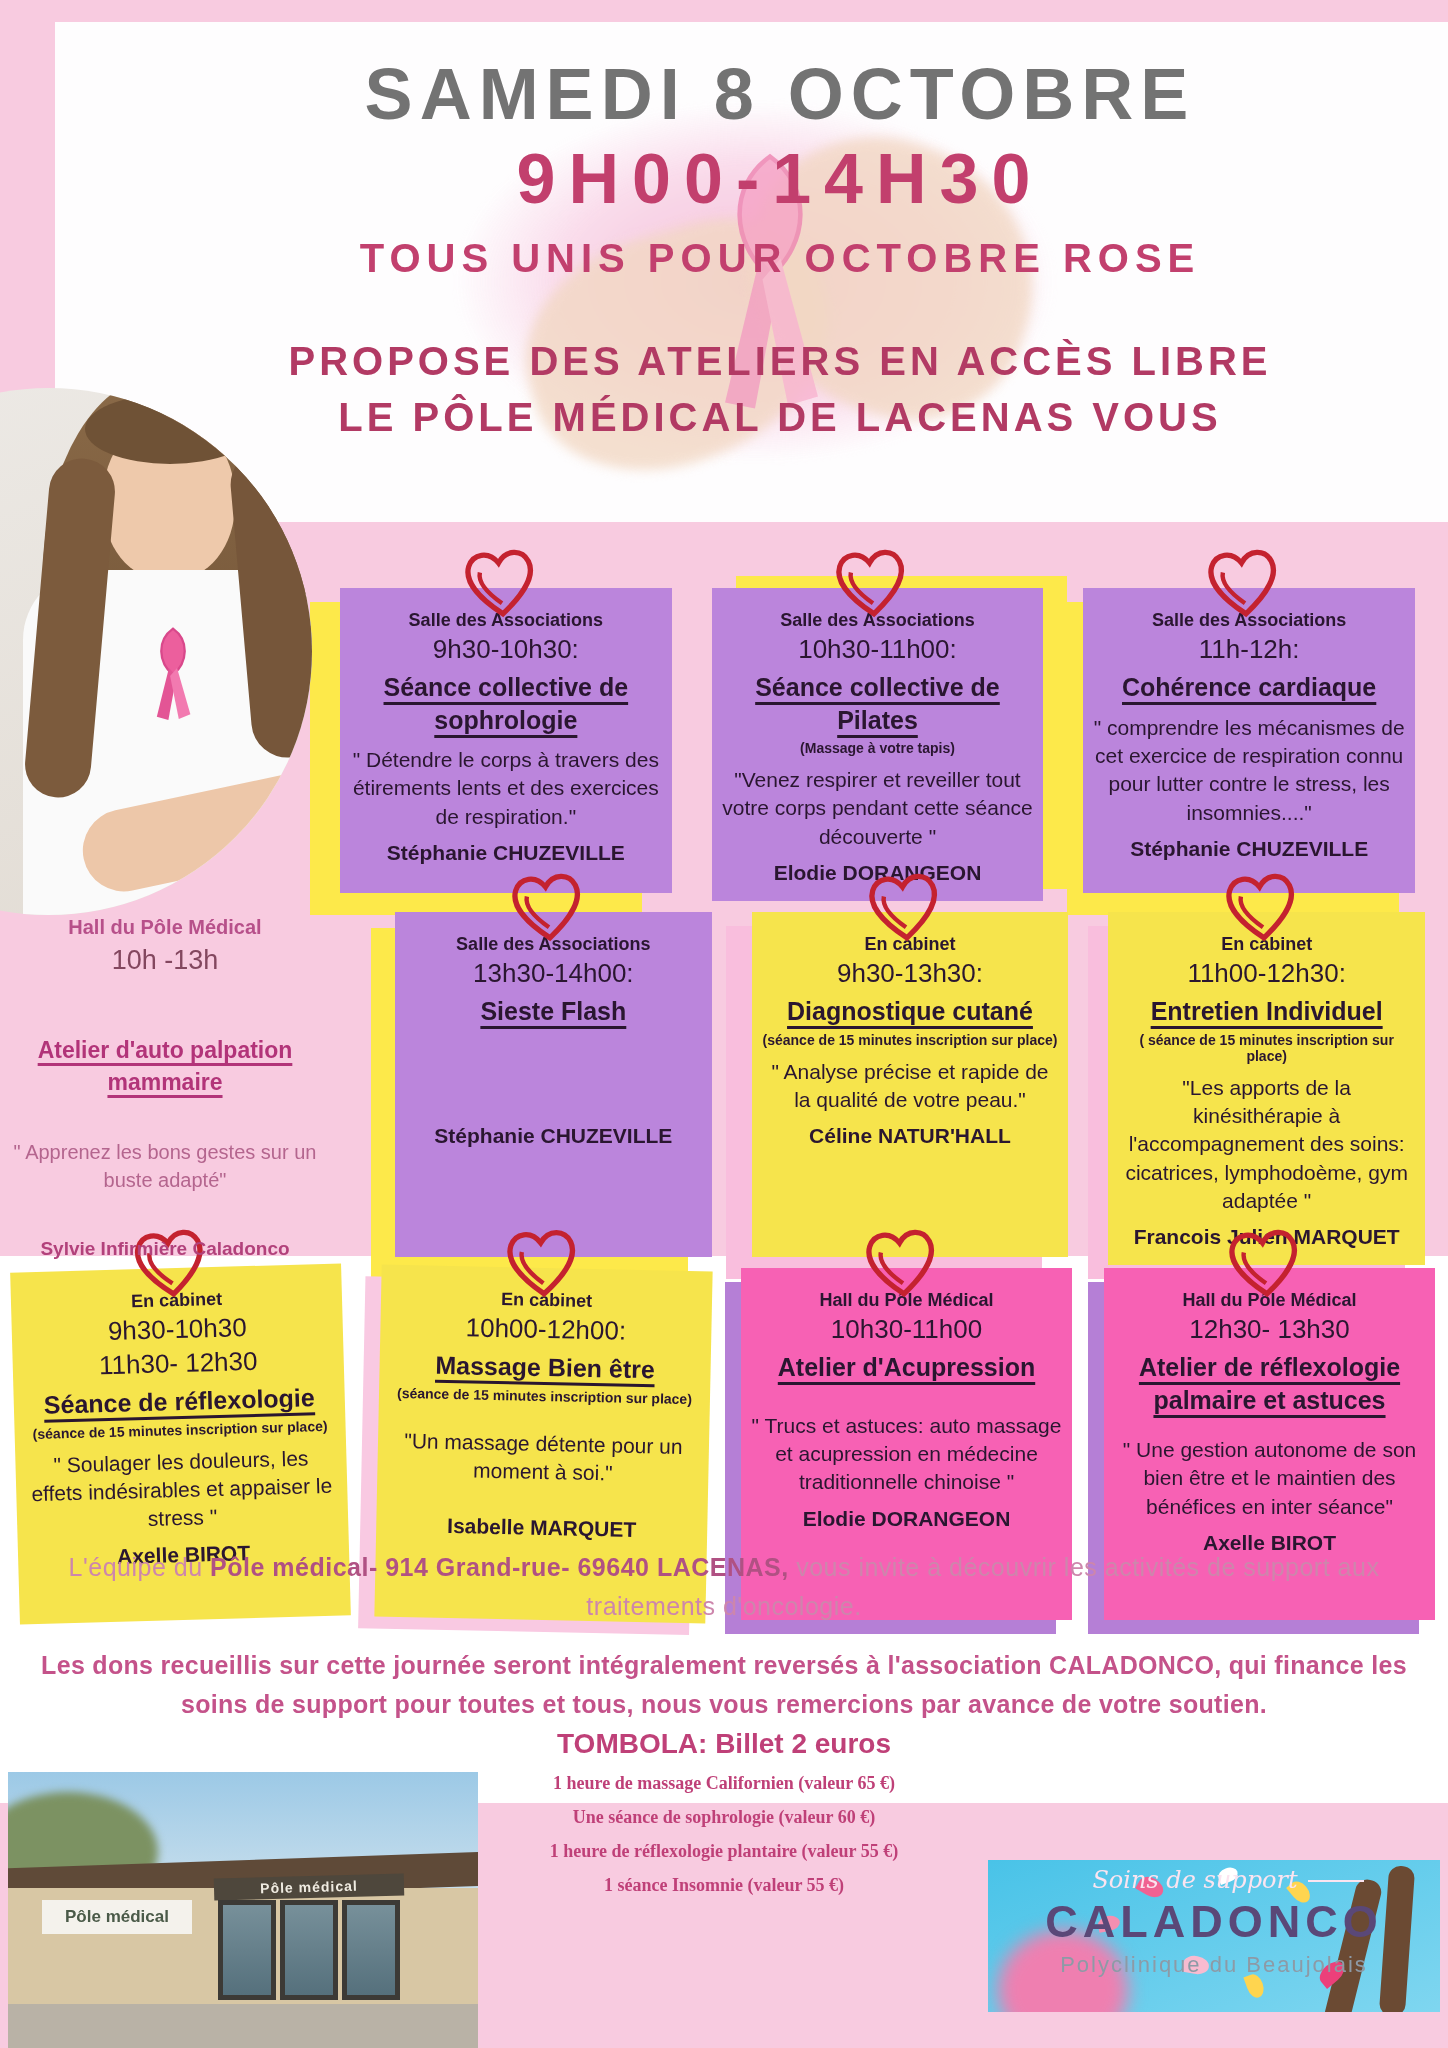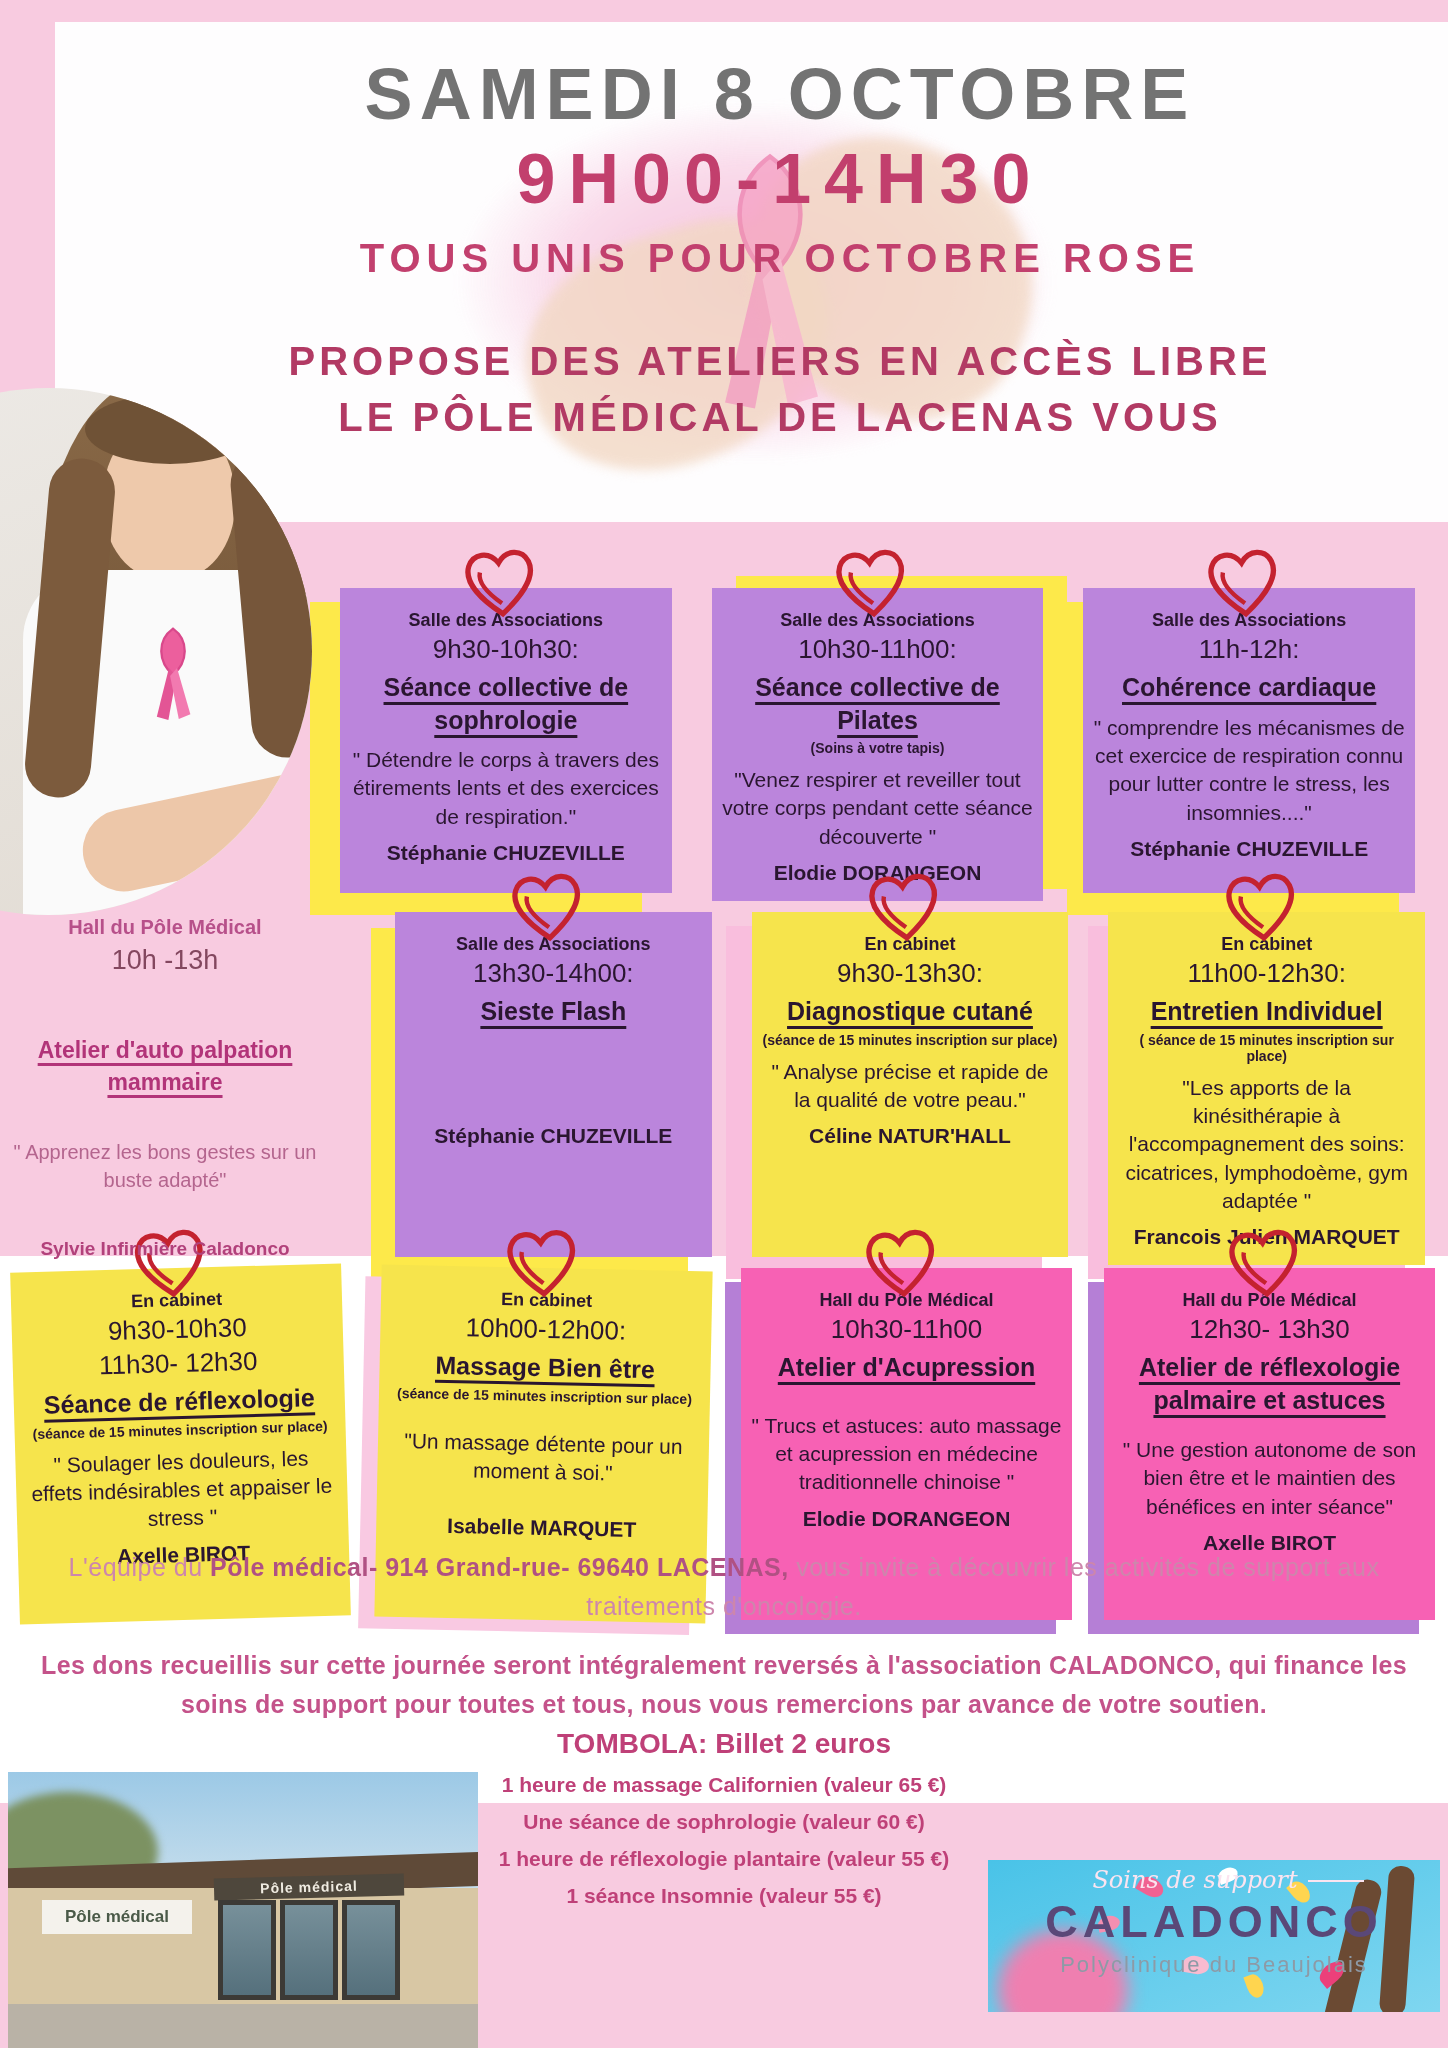--- a/index.html
+++ b/index.html
@@ -70,21 +70,21 @@
   .c-person{font-size:21px;font-weight:800;margin-top:10px;}
   .card.sparse .c-person{margin-top:96px;}
   
   .footer-p1{position:absolute;left:34px;top:1548px;width:1380px;text-align:center;z-index:2;
              font-size:25px;color:#cd86ac;line-height:1.55;letter-spacing:.5px;}
   .footer-p1 b{color:#b05183;text-align:right;}
   .footer-p2{position:absolute;left:18px;top:1632px;width:1412px;text-align:center;z-index:2;
              font-size:25px;font-weight:700;color:#c4528a;line-height:1.55;letter-spacing:.3px;margin-top:14px;}
   .tombola{position:absolute;left:0;top:1728px;width:1448px;text-align:center;z-index:6;color:#bf4078;}
   .t-title{font-size:28px;font-weight:800;text-decoration-thickness:3px;text-underline-offset:5px;}
-  .t-line{font-size:21px;font-weight:800;margin-top:13px;}
+  .t-line{font-size:18px;font-weight:800;margin-top:13px;font-family:Liberation Serif, serif;}
   
   .building{position:absolute;left:8px;top:1772px;width:470px;height:276px;overflow:hidden;z-index:2;background:linear-gradient(#9cc9e6,#d9e7ef 60%);}
   .b-tree{position:absolute;left:-30px;top:20px;width:180px;height:120px;border-radius:50%;background:#7c9262;filter:blur(4px);}
   .b-roof{position:absolute;left:-10px;top:88px;width:500px;height:34px;background:#5f4a38;transform:rotate(-2deg);}
   .b-wall{position:absolute;left:0;top:116px;width:470px;height:120px;background:#d8c7a4;}
   .b-glass{position:absolute;top:128px;width:58px;height:100px;background:linear-gradient(#77909a,#55707c);border:5px solid #3c3a36;box-sizing:border-box;}
   .g1{left:210px;} .g2{left:272px;} .g3{left:334px;}
   .b-sign-white{position:absolute;left:34px;top:128px;width:150px;height:34px;background:#f4f2ec;color:#4a5a48;
                 font-size:17px;font-weight:700;text-align:center;line-height:34px;}
   .b-sign-dark{position:absolute;left:206px;top:104px;width:190px;height:22px;background:#4e473c;color:#f0ece2;
@@ -174,21 +174,21 @@
     <div class="card purple" style="--shadow:#fde94a;--sx:24px;--sy:-12px;">
       <div class="shadow"></div>
       <span class="heart"><svg width="92" height="88" viewBox="0 0 100 100">
             <path d="M50 84 C22 62 10 42 16 27 C22 13 40 11 50 26 C60 11 78 13 84 27 C90 42 78 62 50 84 Z" fill="none" stroke="#c4222f" stroke-width="6"></path>
             <path d="M50 72 C32 57 25 45 28 35" fill="none" stroke="#c4222f" stroke-width="5"></path>
           </svg></span>
       <div class="inner">
         <div class="c-loc">Salle des Associations</div>
         <div class="c-time">10h30-11h00:</div>
         <div class="c-title">Séance collective de Pilates</div>
-        <div class="c-note">(Soins à votre tapis)</div>
+        <div class="c-note">(Massage à votre tapis)</div>
         <div class="c-quote">"Venez respirer et reveiller tout votre corps pendant cette séance découverte "</div>
         <div class="c-person">Elodie DORANGEON</div>
       </div>
     </div>
     <div class="card purple" style="--shadow:#fde94a;--sx:-16px;--sy:14px;">
       <div class="shadow"></div>
       <span class="heart"><svg width="92" height="88" viewBox="0 0 100 100">
             <path d="M50 84 C22 62 10 42 16 27 C22 13 40 11 50 26 C60 11 78 13 84 27 C90 42 78 62 50 84 Z" fill="none" stroke="#c4222f" stroke-width="6"></path>
             <path d="M50 72 C32 57 25 45 28 35" fill="none" stroke="#c4222f" stroke-width="5"></path>
           </svg></span>

